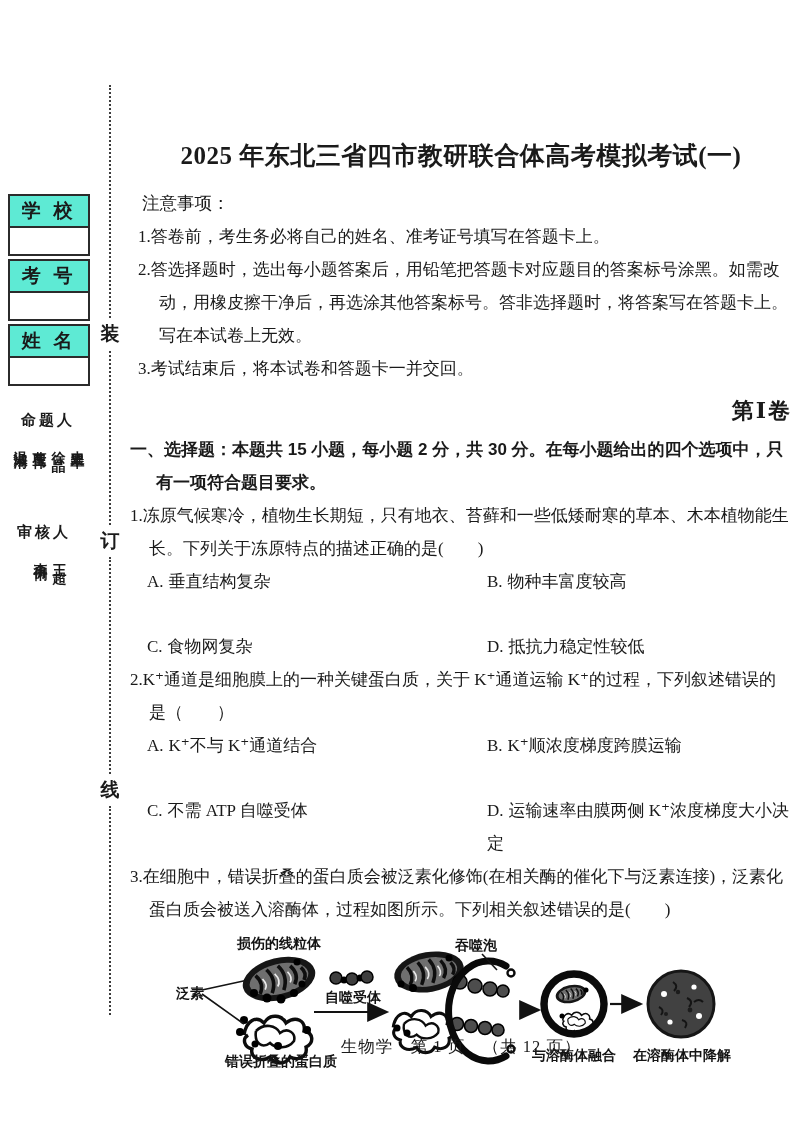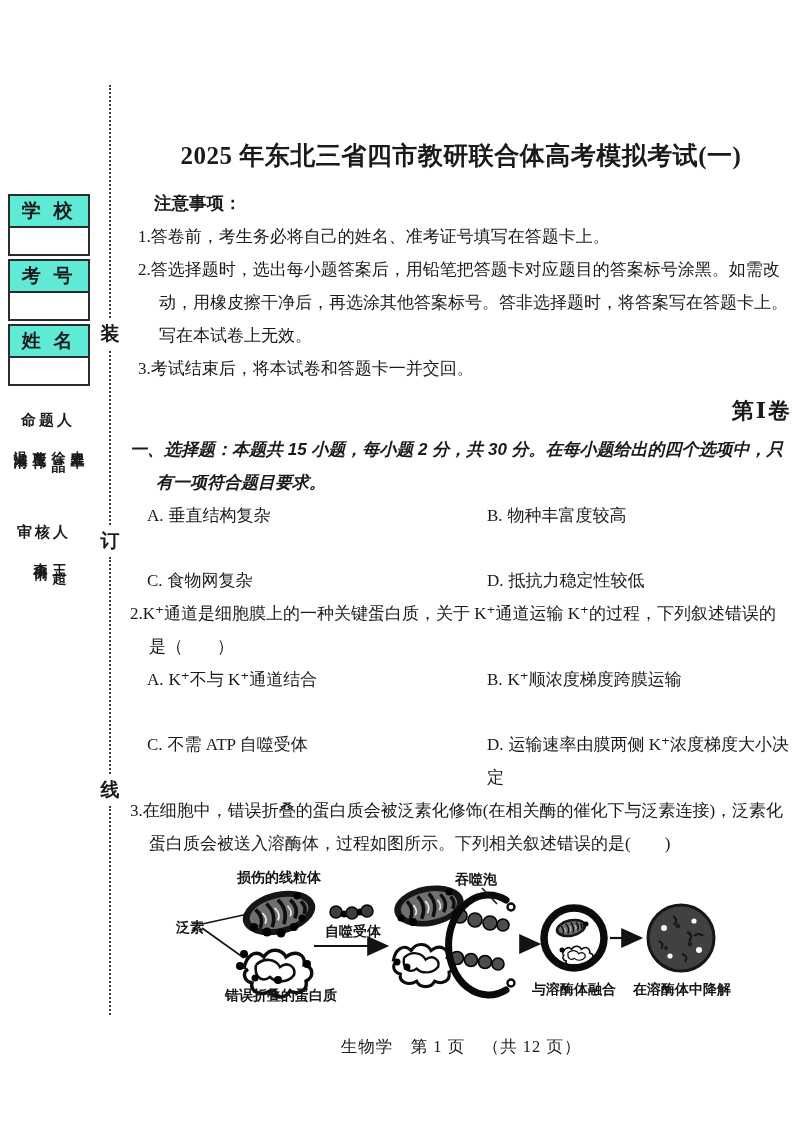--- a/index.html
+++ b/index.html
@@ -25,28 +25,28 @@
 
   
   main { position:absolute; left:130px; top:0; width:662px; }
   .title   { margin:141px 0 0; font-size:25px; line-height:30px; text-align:center;
              font-weight:700; letter-spacing:0.5px; }
   .subject { margin:22px 0 0; font-size:34px; line-height:42px; text-align:center;
              font-weight:700; letter-spacing:8px; text-indent:8px;
              font-family:"Liberation Sans","DejaVu Sans",sans-serif; }
 
   .notice { margin-top:16px; font-size:17px; line-height:33px; }
-  .notice-head { font-weight:700; font-size:17.5px; margin:0 0 0 24px; }
+  .notice-head { font-weight:400; font-size:17.5px; margin:0 0 0 12px; }
   .notice-item { margin:0 0 0 8px; padding-left:21px; text-indent:-21px; font-weight:500; }
 
   .section-title { margin:8px 0 0; text-align:right; font-size:22px; line-height:36px;
                    font-weight:700; letter-spacing:2px; }
   .instructions  { margin:4px 0 0; font-size:17px; line-height:33px; font-weight:700;
                    padding-left:26px; text-indent:-26px;
-                   font-family:"Liberation Sans","DejaVu Sans",sans-serif;font-style:italic; }
+                   font-family:"Liberation Sans","DejaVu Sans",sans-serif; }
 
   .question { font-size:17px; line-height:33px; }
   .stem { margin:0; padding-left:19px; text-indent:-19px; font-weight:500; }
   .opts { margin-left:17px; display:grid; grid-template-columns:308px 1fr;gap:32px; }
   .opt  { margin:0; font-weight:500; }
   .opt-label { margin-right:5px; }
 
   .figure { display:block; margin:6px 0 0 24px; }
   .figure text { font-size:14px; font-weight:700; fill:#141414;
                  font-family:"Liberation Sans","DejaVu Sans",sans-serif; }
@@ -105,20 +105,21 @@
       <p class="notice-head">注意事项：</p>
       <p class="notice-item">1.答卷前，考生务必将自己的姓名、准考证号填写在答题卡上。</p>
       <p class="notice-item">2.答选择题时，选出每小题答案后，用铅笔把答题卡对应题目的答案标号涂黑。如需改动，用橡皮擦干净后，再选涂其他答案标号。答非选择题时，将答案写在答题卡上。写在本试卷上无效。</p>
       <p class="notice-item">3.考试结束后，将本试卷和答题卡一并交回。</p>
     </div>
 
     <h3 class="section-title">第Ⅰ卷</h3>
     <p class="instructions">一、选择题：本题共 15 小题，每小题 2 分，共 30 分。在每小题给出的四个选项中，只有一项符合题目要求。</p>
 
     <div class="question">
+      <p class="stem"><span class="qnum">1.</span><span>冻原气候寒冷，植物生长期短，只有地衣、苔藓和一些低矮耐寒的草本、木本植物能生长。下列关于冻原特点的描述正确的是(　　)</span></p>
       <div class="opts">
         <p class="opt"><span class="opt-label">A.</span><span>垂直结构复杂</span></p>
         <p class="opt"><span class="opt-label">B.</span><span>物种丰富度较高</span></p>
         <p class="opt"><span class="opt-label">C.</span><span>食物网复杂</span></p>
         <p class="opt"><span class="opt-label">D.</span><span>抵抗力稳定性较低</span></p>
       </div>
     </div>
 
     <div class="question">
       <p class="stem"><span class="qnum">2.</span><span>K⁺通道是细胞膜上的一种关键蛋白质，关于 K⁺通道运输 K⁺的过程，下列叙述错误的是（　　）</span></p>

